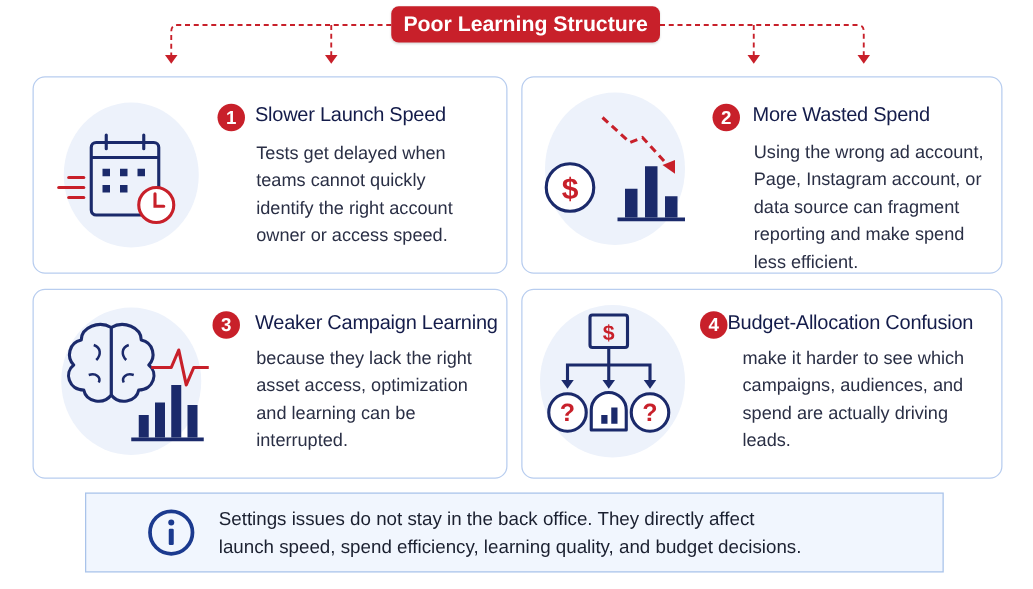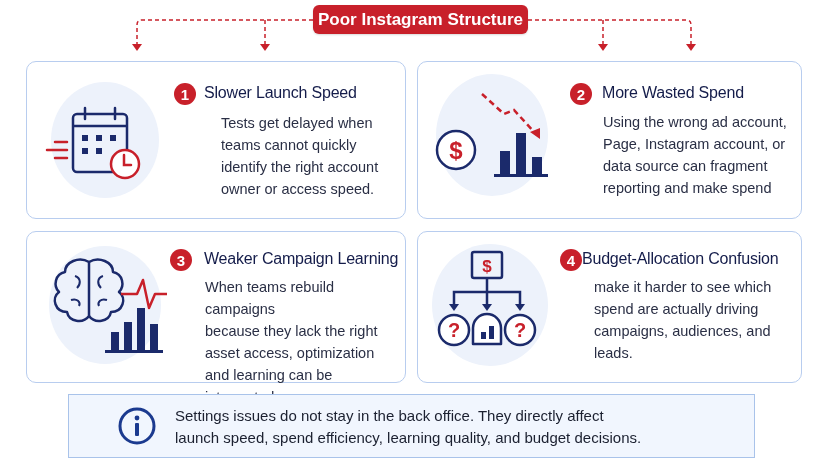--- a/index.html
+++ b/index.html
@@ -31,21 +31,21 @@
     <path d="M603 20 V44"></path>
   </g>
   <g fill="#c8202a">
     <polygon points="132,44 142,44 137,51"></polygon>
     <polygon points="260,44 270,44 265,51"></polygon>
     <polygon points="598,44 608,44 603,51"></polygon>
     <polygon points="686,44 696,44 691,51"></polygon>
   </g>
 </svg>
 
-<div class="title-pill">Poor Instagram Structure</div>
+<div class="title-pill">Poor Learning Structure</div>
 
 <div class="card" style="left:26px;top:61px;width:380px;height:158px;">
   <div class="icon-circle" style="left:24px;top:20px;"></div>
   <svg class="icon-svg" style="left:14px;top:28px;" width="120" height="100" viewBox="0 0 120 100">
     <g stroke="#c8202a" stroke-width="2.5" stroke-linecap="round">
       <line x1="14" y1="52" x2="26" y2="52"></line>
         <line x1="6" y1="60" x2="26" y2="60"></line>
         <line x1="14" y1="68" x2="26" y2="68"></line>
     </g>
     <rect x="32" y="24" width="54" height="58" rx="4" fill="none" stroke="#1b2a6b" stroke-width="2.5"></rect>
@@ -57,21 +57,21 @@
         <rect x="55" y="45" width="6" height="6"></rect>
         <rect x="69" y="45" width="6" height="6"></rect>
       <rect x="41" y="58" width="6" height="6"></rect>
         <rect x="55" y="58" width="6" height="6"></rect>
     </g>
     <circle cx="84" cy="74" r="14" fill="#fff" stroke="#c8202a" stroke-width="2.5"></circle>
     <path d="M83 65 V75 H90" fill="none" stroke="#c8202a" stroke-width="2.5" stroke-linecap="round"></path>
   </svg>
   <div class="badge" style="left:147px;top:21px;">1</div>
   <div class="card-title" style="left:177px;top:22px;">Slower Launch Speed</div>
-  <div class="card-body" style="left:178px;top:50px;margin-left:16px;">
+  <div class="card-body" style="left:178px;top:50px;">
     <div>Tests get delayed when</div>
     <div>teams cannot quickly</div>
     <div>identify the right account</div>
     <div>owner or access speed.</div>
   </div>
 </div>
 
 <div class="card" style="left:417px;top:61px;width:385px;height:158px;">
   <div class="icon-circle" style="left:18px;top:12px;width:112px;height:122px;"></div>
   <svg class="icon-svg" style="left:14px;top:20px;" width="125" height="100" viewBox="0 0 125 100">
@@ -86,20 +86,21 @@
       <rect x="62" y="92" width="54" height="3"></rect>
     </g>
   </svg>
   <div class="badge" style="left:152px;top:21px;">2</div>
   <div class="card-title" style="left:184px;top:22px;">More Wasted Spend</div>
   <div class="card-body" style="left:185px;top:49px;">
     <div>Using the wrong ad account,</div>
     <div>Page, Instagram account, or</div>
     <div>data source can fragment</div>
     <div>reporting and make spend</div>
+    <div>less efficient.</div>
   </div>
 </div>
 
 <div class="card" style="left:26px;top:231px;width:380px;height:152px;">
   <div class="icon-circle" style="left:22px;top:14px;width:112px;height:118px;"></div>
   <svg class="icon-svg" style="left:14px;top:18px;" width="130" height="110" viewBox="0 0 130 110">
     <path d="M48 12 C38 6 24 12 24 22 C14 24 12 36 18 42 C10 48 14 62 26 62 C28 72 42 74 48 66 Z" fill="none" stroke="#1b2a6b" stroke-width="2.5" stroke-linejoin="round"></path>
     <path d="M48 12 C58 6 72 12 72 22 C82 24 84 36 78 42 C86 48 82 62 70 62 C68 72 54 74 48 66" fill="none" stroke="#1b2a6b" stroke-width="2.5" stroke-linejoin="round"></path>
     <path d="M48 12 V66 M34 26 C40 28 40 34 36 38 M30 50 C36 48 40 52 38 56 M62 26 C56 28 56 34 60 38 M66 50 C60 48 56 52 58 56" fill="none" stroke="#1b2a6b" stroke-width="2"></path>
     <path d="M80 44 H96 L102 30 L108 58 L114 44 H126" fill="none" stroke="#c8202a" stroke-width="2.5" stroke-linejoin="round"></path>
@@ -107,21 +108,20 @@
       <rect x="70" y="82" width="8" height="18"></rect>
         <rect x="83" y="72" width="8" height="28"></rect>
         <rect x="96" y="58" width="8" height="42"></rect>
         <rect x="109" y="74" width="8" height="26"></rect>
       <rect x="64" y="100" width="58" height="3"></rect>
     </g>
   </svg>
   <div class="badge" style="left:143px;top:17px;">3</div>
   <div class="card-title" style="left:177px;top:18px;">Weaker Campaign Learning</div>
   <div class="card-body" style="left:178px;top:44px;">
-    <div>When teams rebuild campaigns</div>
     <div>because they lack the right</div>
     <div>asset access, optimization</div>
     <div>and learning can be</div>
     <div>interrupted.</div>
   </div>
 </div>
 
 <div class="card" style="left:417px;top:231px;width:385px;height:152px;">
   <div class="icon-circle" style="left:14px;top:12px;width:116px;height:122px;"></div>
   <svg class="icon-svg" style="left:14px;top:16px;" width="122" height="110" viewBox="0 0 122 110">
@@ -138,22 +138,22 @@
     <path d="M41 96 V80 A14 14 0 0 1 69 80 V96 Z" fill="#fff" stroke="#1b2a6b" stroke-width="2.5" stroke-linejoin="round"></path>
     <rect x="49" y="84" width="5" height="7" fill="#1b2a6b"></rect>
       <rect x="57" y="78" width="5" height="13" fill="#1b2a6b"></rect>
     <circle cx="88" cy="82" r="15" fill="#fff" stroke="#1b2a6b" stroke-width="2.5"></circle>
     <text x="88" y="89" text-anchor="middle" font-size="20" font-weight="bold" fill="#c8202a" font-family="Liberation Sans, sans-serif">?</text>
   </svg>
   <div class="badge" style="left:142px;top:17px;">4</div>
   <div class="card-title" style="left:164px;top:18px;">Budget-Allocation Confusion</div>
   <div class="card-body" style="left:176px;top:44px;">
     <div>make it harder to see which</div>
+    <div>campaigns, audiences, and</div>
     <div>spend are actually driving</div>
-    <div>campaigns, audiences, and</div>
     <div>leads.</div>
   </div>
 </div>
 
 <div class="banner">
   <svg style="position:absolute;left:48px;top:11px;" width="40" height="40" viewBox="0 0 40 40">
     <circle cx="20" cy="20" r="17" fill="none" stroke="#1b3a8f" stroke-width="3"></circle>
     <circle cx="20" cy="12" r="2.4" fill="#1b3a8f"></circle>
     <rect x="18" y="17" width="4" height="13" rx="1" fill="#1b3a8f"></rect>
   </svg>

